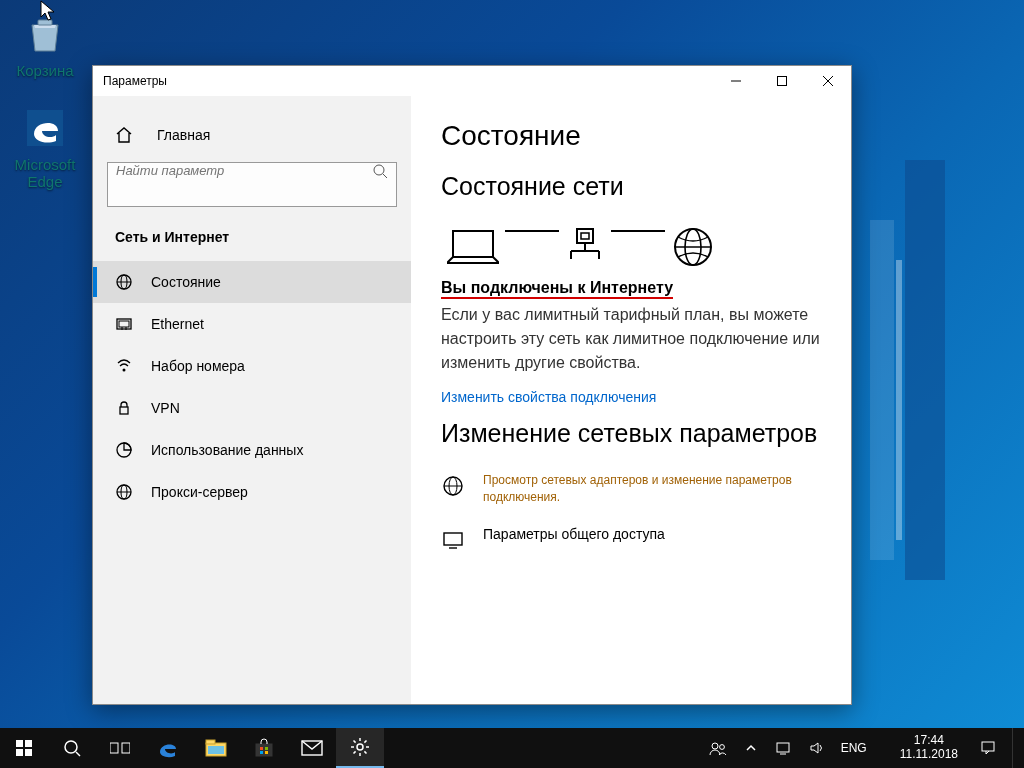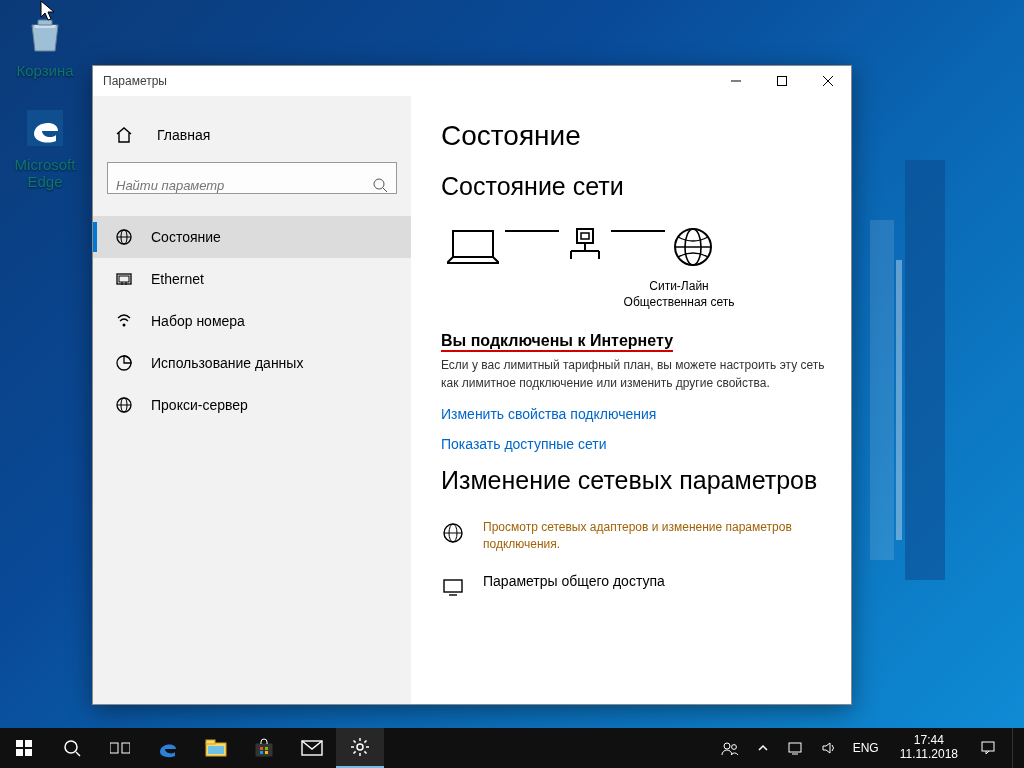--- a/index.html
+++ b/index.html
@@ -9,57 +9,57 @@
   .ray { position:absolute; background: rgba(255,255,255,0.12); }
   .ray1 { left:870px; top:220px; width:24px; height:340px; }
   .ray2 { left:896px; top:260px; width:6px; height:280px; background: rgba(255,255,255,0.35);}
   .ray3 { left:905px; top:160px; width:40px; height:420px; background: rgba(12,72,140,0.55);}
   
   .desktop-icon { position:absolute; width:80px; text-align:center; color:#0f766e; font-size:15px; text-shadow:0 1px 2px rgba(0,0,0,.6); cursor:default; }
   .desktop-icon .ic-box { width:48px; height:48px; margin:0 auto 4px; display:flex; align-items:center; justify-content:center; }
   .cursor { position:absolute; left:40px; top:0; z-index:60; }
   
   .win { position:absolute; left:92px; top:65px; width:760px; height:640px; background:#fff; border:1px solid #8a8a8a; box-shadow:0 6px 24px rgba(0,0,0,.4); display:flex; flex-direction:column; }
-  .titlebar { height:30px; display:flex; align-items:center; padding-left:10px; font-size:12px; color:#404040;text-align:right; }
+  .titlebar { height:30px; display:flex; align-items:center; padding-left:10px; font-size:12px; color:#000000;text-align:right; }
   .titlebar-btns { margin-left:auto; display:flex; }
   .titlebar-btns .tbb { width:46px; height:30px; display:flex; align-items:center; justify-content:center; cursor:pointer; }
   .win-body { flex:1; display:flex; overflow:hidden; }
   .sidebar { width:318px; background:#f2f2f2; padding:30px 0 0 0; overflow-y:auto; }
   .home-row { display:flex; align-items:center; padding:0 22px 18px 22px; gap:24px; font-size:14px; }
   .search-wrap { padding:0 14px 22px 14px; }
-  .search { width:100%; height:32px; border:1px solid #999; background:#fdfdfd; display:flex; align-items:flex-end; padding:0 8px; }
+  .search { width:100%; height:45px; border:1px solid #999; background:#fdfdfd; display:flex; align-items:flex-start; padding:0 8px; }
   .search input { flex:1; border:none; outline:none; background:transparent; font-size:13px; font-style:italic; color:#666; }
   .cat { font-weight:600; font-size:14px; padding:0 22px 16px 22px; }
   .nav-item { display:flex; align-items:center; gap:18px; padding:12px 22px; font-size:14px; cursor:pointer; position:relative; }
   .nav-item.selected { background:#dcdcdc; }
   .nav-item.selected::before { content:""; position:absolute; left:0; top:6px; bottom:6px; width:4px; background:#0078d7; }
   .nav-item .nic { width:18px; height:18px; display:flex; align-items:center; justify-content:center; }
   .content { flex:1; padding:24px 24px 0 30px; overflow-y:auto; }
   .h1 { font-size:28px; font-weight:400; margin-bottom:20px; }
   .h2 { font-size:25px; font-weight:400; margin-bottom:18px; }
   .diagram { display:flex; align-items:center; gap:0; padding:6px 0 10px 6px; }
   .node { display:flex; flex-direction:column; align-items:center; }
   .dline { width:54px; height:2px; background:#000; margin:0 6px; position:relative; top:-16px; }
   .diagram-caption { text-align:center; font-size:12px; line-height:1.3; margin-left:90px; margin-bottom:22px; }
   .h3 { font-size:16px; font-weight:700; margin-bottom:6px; }
   .underline-red { position:relative; margin-bottom:6px; }
   .underline-red::after { content:""; position:absolute; left:0; right:0; bottom:-2px; height:2px; background:#d20000; }
-  .para { font-size:12px; line-height:1.5; color:#333; margin-bottom:14px; }
+  .para { font-size:16px; line-height:1.5; color:#333; margin-bottom:14px; }
   .link { color:#0066cc; font-size:14px; margin-bottom:14px; cursor:pointer; display:block; }
   .opt-row { display:flex; gap:14px; padding:6px 0 14px 0; }
   .opt-row .oic { width:28px; padding-top:2px; }
   .opt-title { font-size:14px; }
   .opt-desc { font-size:12px; color:#a16207; line-height:1.4; max-width:340px; }
   
   .taskbar { position:absolute; left:0; right:0; bottom:0; height:40px; background:#101010; display:flex; align-items:center; color:#fff; }
   .tb-btn { width:48px; height:40px; display:flex; align-items:center; justify-content:center; cursor:pointer; }
   .tb-btn.active { border-bottom:2px solid #76b9ed; background:#272727;}
   .tray { margin-left:auto; display:flex; align-items:center; gap:15px; padding-right:6px; font-size:11px; }
   .tray .tic { width:18px; height:18px; display:flex; align-items:center; justify-content:center; }
-  .clock { text-align:center; line-height:1.15; font-size:12px; padding:0 6px; }
+  .clock { text-align:center; line-height:1.15; font-size:12px; padding:0 6px;margin-left:12px; }
   svg { display:block; }
 </style>
 </head>
 <body>
 
 <div class="ray ray3"></div>
 <div class="ray ray1"></div>
 <div class="ray ray2"></div>
 
 <div class="cursor">
@@ -124,20 +124,21 @@
         <div class="search">
           <input placeholder="Найти параметр" style="">
           <span>
             <svg width="16" height="16" viewBox="0 0 16 16">
                 <circle cx="7" cy="7" r="5" fill="none" stroke="#555"></circle>
                 <line x1="11" y1="11" x2="15" y2="15" stroke="#555"></line>
               </svg>
           </span>
         </div>
       </div>
+      <div class="cat">Сеть и Интернет</div>
 
       <div class="nav-item selected">
         <span class="nic">
             <svg width="18" height="18" viewBox="0 0 18 18">
               <circle cx="9" cy="9" r="7" fill="none" stroke="#000" stroke-width="1.3"></circle>
               <ellipse cx="9" cy="9" rx="3" ry="7" fill="none" stroke="#000" stroke-width="1.1"></ellipse>
               <line x1="2" y1="9" x2="16" y2="9" stroke="#000"></line>
             </svg>
           </span>
         <span>Состояние</span>
@@ -155,20 +156,29 @@
       </div>
       <div class="nav-item">
         <span class="nic">
             <svg width="18" height="18" viewBox="0 0 18 18">
               <path d="M3 6 Q9 0 15 6" fill="none" stroke="#000" stroke-width="1.3"></path>
               <path d="M5 9 Q9 5 13 9" fill="none" stroke="#000" stroke-width="1.3"></path>
               <circle cx="9" cy="13" r="1.5" fill="#000"></circle>
             </svg>
           </span>
         <span>Набор номера</span>
+      </div>
+      <div class="nav-item">
+        <span class="nic">
+            <svg width="18" height="18" viewBox="0 0 18 18">
+              <rect x="5" y="8" width="8" height="7" fill="none" stroke="#000" stroke-width="1.3"></rect>
+              <path d="M6 8 V6 a3 3 0 0 1 6 0 V8" fill="none" stroke="#000" stroke-width="1.3"></path>
+            </svg>
+          </span>
+        <span>VPN</span>
       </div>
       <div class="nav-item">
         <span class="nic">
             <svg width="18" height="18" viewBox="0 0 18 18">
               <circle cx="9" cy="9" r="7" fill="none" stroke="#000" stroke-width="1.3"></circle>
               <path d="M9 2 A7 7 0 0 1 16 9 L9 9 Z" fill="none" stroke="#000" stroke-width="1.3"></path>
             </svg>
           </span>
         <span>Использование данных</span>
       </div>
@@ -212,30 +222,25 @@
         <div class="node">
           <svg width="44" height="44" viewBox="0 0 44 44">
               <circle cx="22" cy="22" r="18" fill="none" stroke="#000" stroke-width="2"></circle>
               <ellipse cx="22" cy="22" rx="8" ry="18" fill="none" stroke="#000" stroke-width="1.6"></ellipse>
               <line x1="4" y1="22" x2="40" y2="22" stroke="#000" stroke-width="1.6"></line>
               <path d="M7 12 Q22 20 37 12" fill="none" stroke="#000" stroke-width="1.4"></path>
               <path d="M7 32 Q22 24 37 32" fill="none" stroke="#000" stroke-width="1.4"></path>
             </svg>
         </div>
       </div>
-      <div class="diagram-caption">
-        <div>Сити-Лайн</div>
-        <div>Общественная сеть</div>
-      </div>
 
       <div class="h3 underline-red" style="display:inline-block">Вы подключены к Интернету</div>
       <div class="para">Если у вас лимитный тарифный план, вы можете настроить эту сеть как лимитное подключение или изменить другие свойства.</div>
 
       <a class="link">Изменить свойства подключения</a>
-      <a class="link">Показать доступные сети</a>
 
       <div class="h2" style="margin-top:8px">Изменение сетевых параметров</div>
 
       <div class="opt-row">
         <div class="oic">
           <svg width="24" height="24" viewBox="0 0 24 24">
               <circle cx="12" cy="12" r="9" fill="none" stroke="#000" stroke-width="1.4"></circle>
               <ellipse cx="12" cy="12" rx="4" ry="9" fill="none" stroke="#000"></ellipse>
               <line x1="3" y1="12" x2="21" y2="12" stroke="#000"></line>
             </svg>

